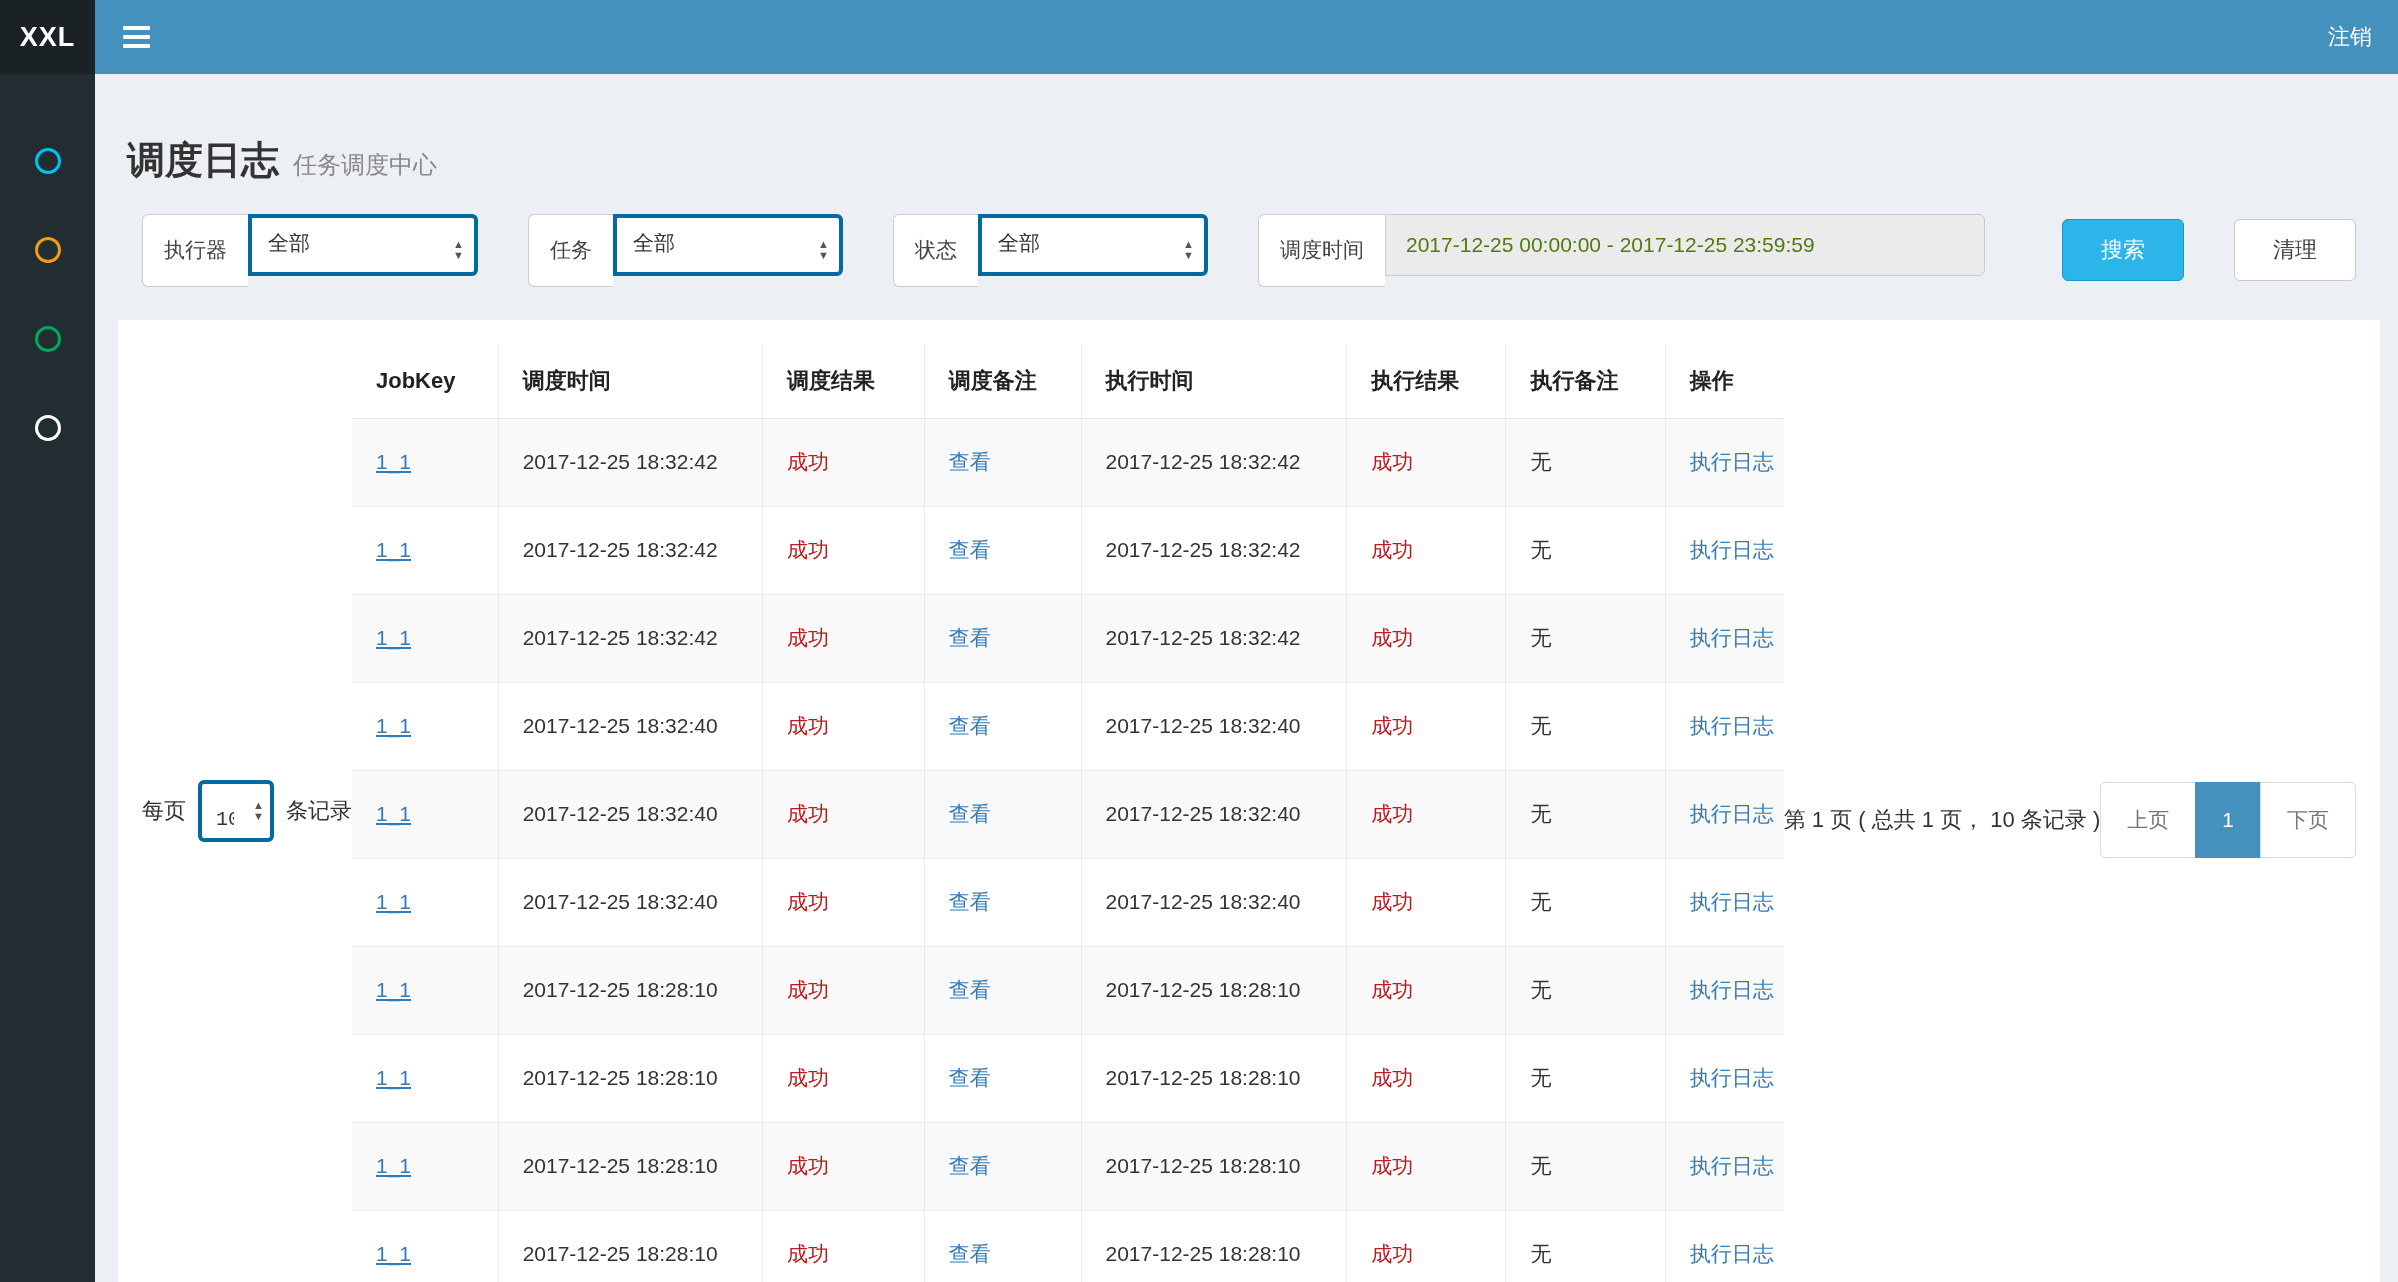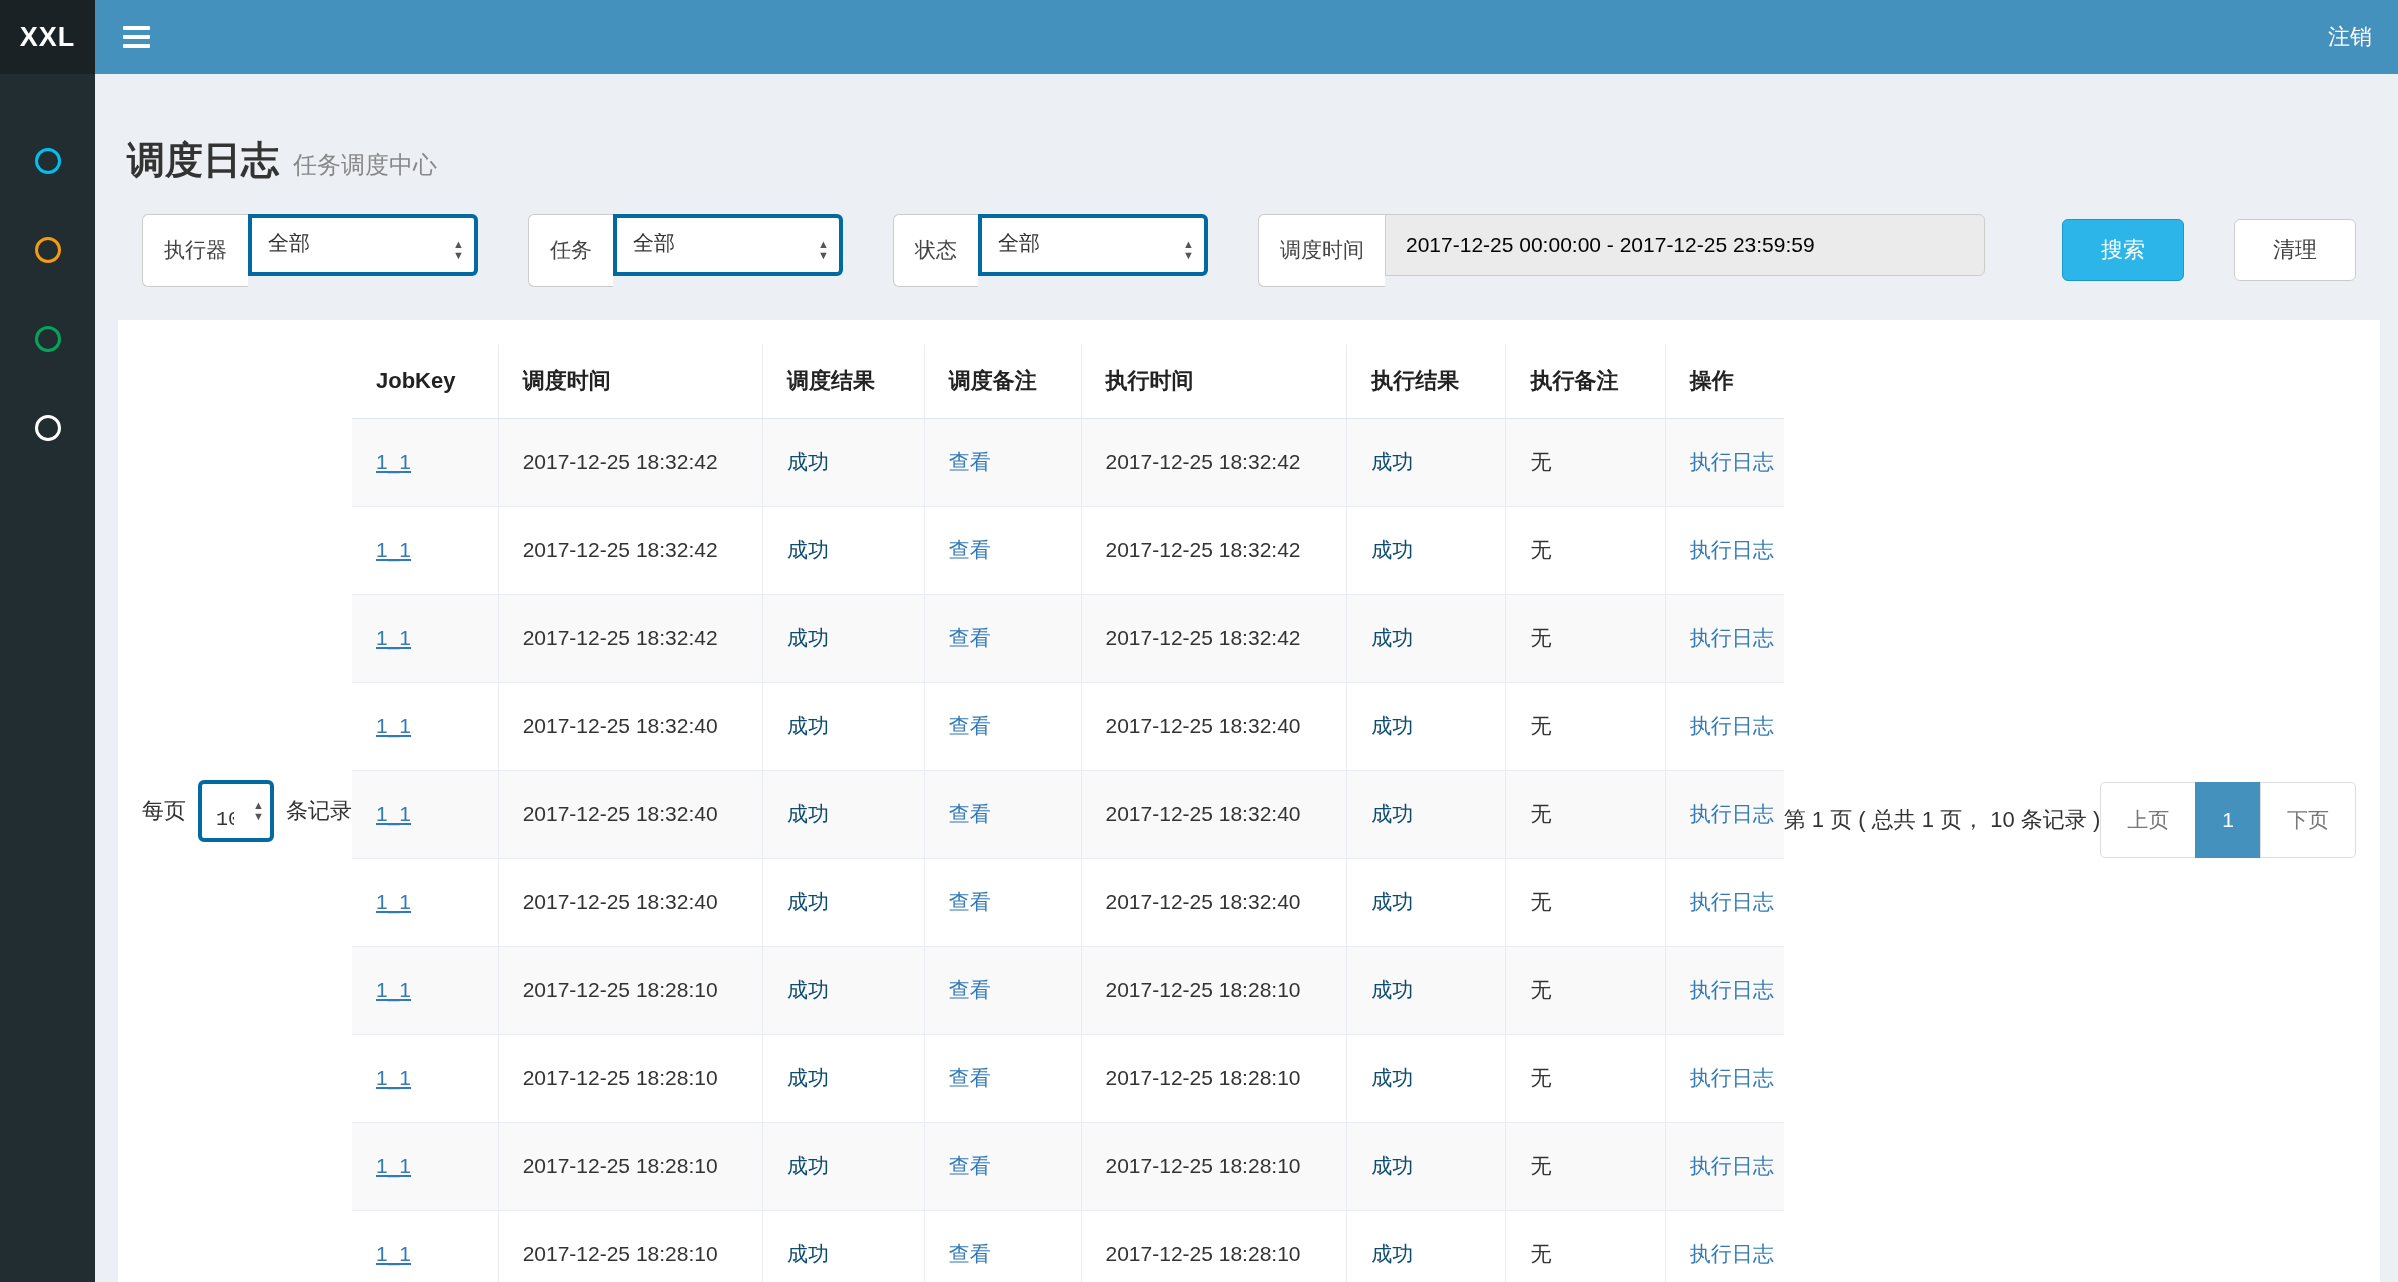--- a/index.html
+++ b/index.html
@@ -49,21 +49,21 @@
     border: 4px solid #0369a1; border-radius: 0 6px 6px 0;
     padding: 0 52px 0 16px; width: 230px; font-family: Liberation Mono, monospace; cursor: pointer;
   }
   .sel-caret {
     position: absolute; right: 14px; top: 50%; transform: translateY(-50%);
     display: flex; flex-direction: column; align-items: center;
     color: #555; font-size: 11px; line-height: 11px; pointer-events: none;
   }
   .time-input {
     height: 62px; width: 600px; background: #ebebeb; border: 1px solid #ccc;
-    border-radius: 0 6px 6px 0; color: #000000; font-size: 21px; padding: 6px 20px;
+    border-radius: 0 6px 6px 0; color: #4d7c0f; font-size: 21px; padding: 6px 20px;
     font-family: inherit;
   }
   .btn { height: 62px; font-size: 22px; border-radius: 6px; padding: 0 38px; cursor: pointer; font-family: inherit; flex: none; }
   .btn-search { background: #2cb5e8; border: 1px solid #1799cc; color: #fff; margin-left: 27px; }
   .btn-clear  { background: #fff; border: 1px solid #ccc; color: #444; }
 
   
   .panel { background: #fff; margin: 0 18px 0 23px; flex: 1; padding: 24px 24px 0; display: flex; flex-direction: row; overflow: hidden; }
 
   .per-page { display: flex; align-items: center; gap: 12px; font-size: 22px; padding: 2px 0 22px; color: #333; flex: none; }
@@ -74,21 +74,21 @@
   table { width: 100%; border-collapse: collapse; }
   th {
     text-align: left; font-size: 22px; font-weight: bold; color: #222;
     padding: 22px 10px 22px 24px; border-bottom: 1px solid #dfe4e8; white-space: nowrap;
   }
   td { font-size: 21px; padding: 22px 10px 22px 24px; border-bottom: 1px solid #e9edf1; white-space: nowrap; }
   th + th, td + td { border-left: 1px solid #e9edf1; }
   tbody tr:nth-child(odd) { background: #f9f9f9; }
   .lnk { color: #337ab7; text-decoration: none; cursor: pointer; }
   .jobkey { text-decoration: underline; }
-  .text-success { color: #0c4a6e; }
+  .text-success { color: #b91c1c; }
 
   
   .table-footer { display: flex; justify-content: space-between; align-items: center; padding: 24px 0 27px; font-size: 22px; flex: none; }
   .pager { display: flex; }
   .page-btn {
     height: 76px; min-width: 64px; padding: 0 26px; display: flex; align-items: center; justify-content: center;
     background: #fff; border: 1px solid #ddd; color: #777; font-size: 21px; cursor: pointer; user-select: none;
   }
   .page-btn + .page-btn { margin-left: -1px; }
   .page-btn.first { border-radius: 5px 0 0 5px; }

